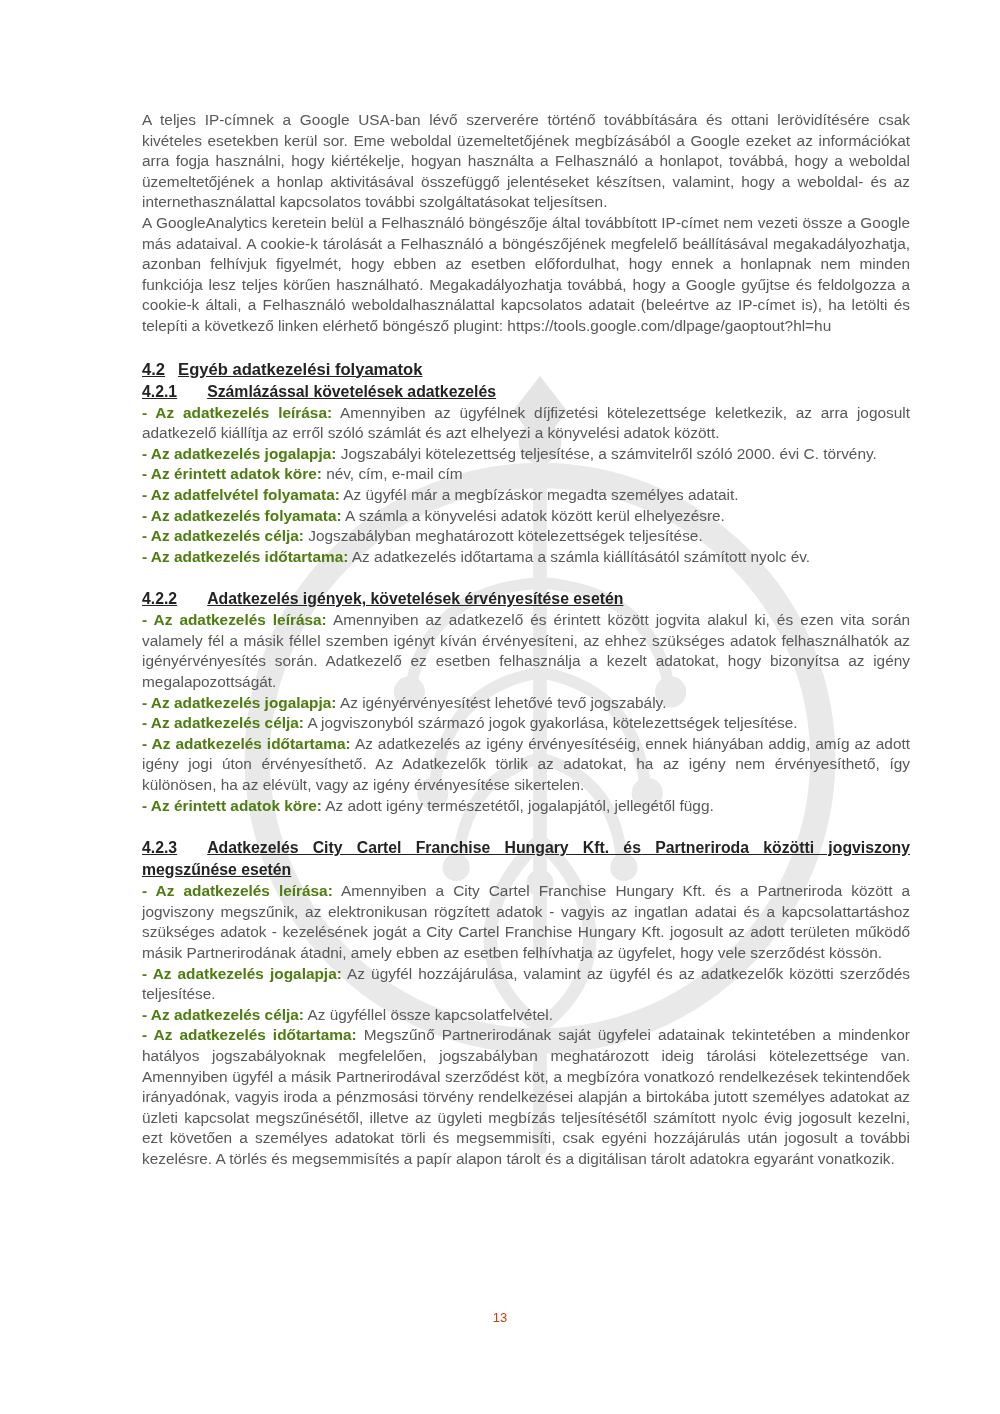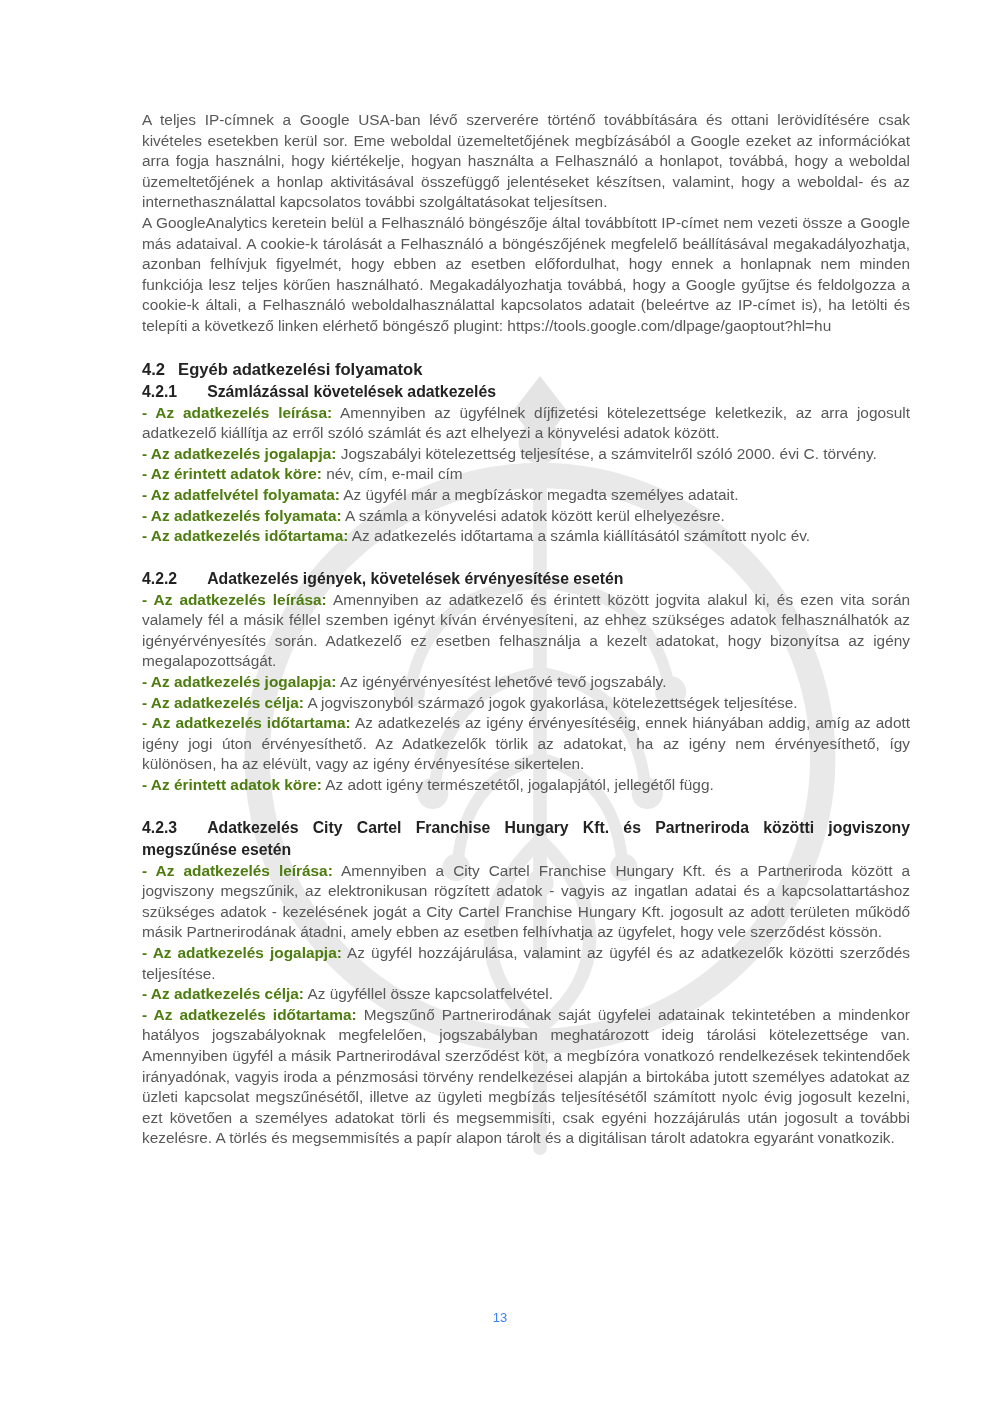--- a/index.html
+++ b/index.html
@@ -38,34 +38,35 @@
   }
   .lbl {
     color: #4d7c0f;
     font-weight: 700;
   }
   h2, h3 {
     margin: 0;
     color: #232323;
     font-weight: 700;
     text-align: justify;
+    text-decoration: underline;
   }
   h2 { font-size: 16.6px; line-height: 23px; margin-top: 21px; }
   h2 .num { margin-right: 13px; }
   h3 { font-size: 15.8px; line-height: 22px; }
   h3 .num { margin-right: 30px; }
   .gap-before { margin-top: 21px; }
   .page-number {
     position: absolute;
     top: 1310px;
     left: 0;
     width: 100%;
     text-align: center;
     font-size: 13px;
-    color: #3b82f6;
+    color: #c2410c;
     z-index: 1;
   }
 </style>
 </head>
 <body>
 
 <svg class="watermark" viewBox="0 0 400 410" aria-hidden="true">
   <g stroke="#e9e9e9" fill="none" stroke-linecap="round">
 
     <circle cx="200" cy="200" r="145" stroke-width="13"></circle>
@@ -116,20 +117,23 @@
   <p class="item">
     <span class="lbl">- Az érintett adatok köre:</span> <span>név, cím, e-mail cím</span>
   </p>
   <p class="item">
     <span class="lbl">- Az adatfelvétel folyamata:</span> <span>Az ügyfél már a megbízáskor megadta személyes adatait.</span>
   </p>
   <p class="item">
     <span class="lbl">- Az adatkezelés folyamata:</span> <span>A számla a könyvelési adatok között kerül elhelyezésre.</span>
   </p>
   <p class="item">
+    <span class="lbl">- Az adatkezelés célja:</span> <span>Jogszabályban meghatározott kötelezettségek teljesítése.</span>
+  </p>
+  <p class="item">
     <span class="lbl">- Az adatkezelés időtartama:</span> <span>Az adatkezelés időtartama a számla kiállításától számított nyolc év.</span>
   </p>
 
   <h3 class="gap-before">
     <span class="num">4.2.2</span><span>Adatkezelés igények, követelések érvényesítése esetén</span>
   </h3>
   <p class="item">
     <span class="lbl">- Az adatkezelés leírása:</span> <span>Amennyiben az adatkezelő és érintett között jogvita alakul ki, és ezen vita során valamely fél a másik féllel szemben igényt kíván érvényesíteni, az ehhez szükséges adatok felhasználhatók az igényérvényesítés során. Adatkezelő ez esetben felhasználja a kezelt adatokat, hogy bizonyítsa az igény megalapozottságát.</span>
   </p>
   <p class="item">

